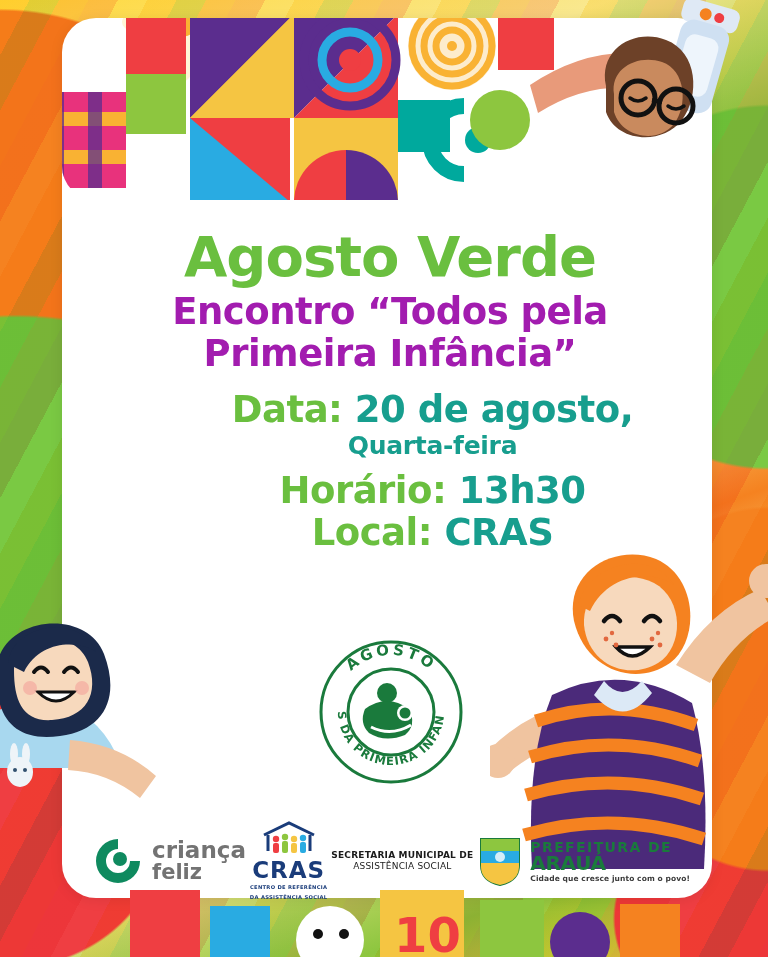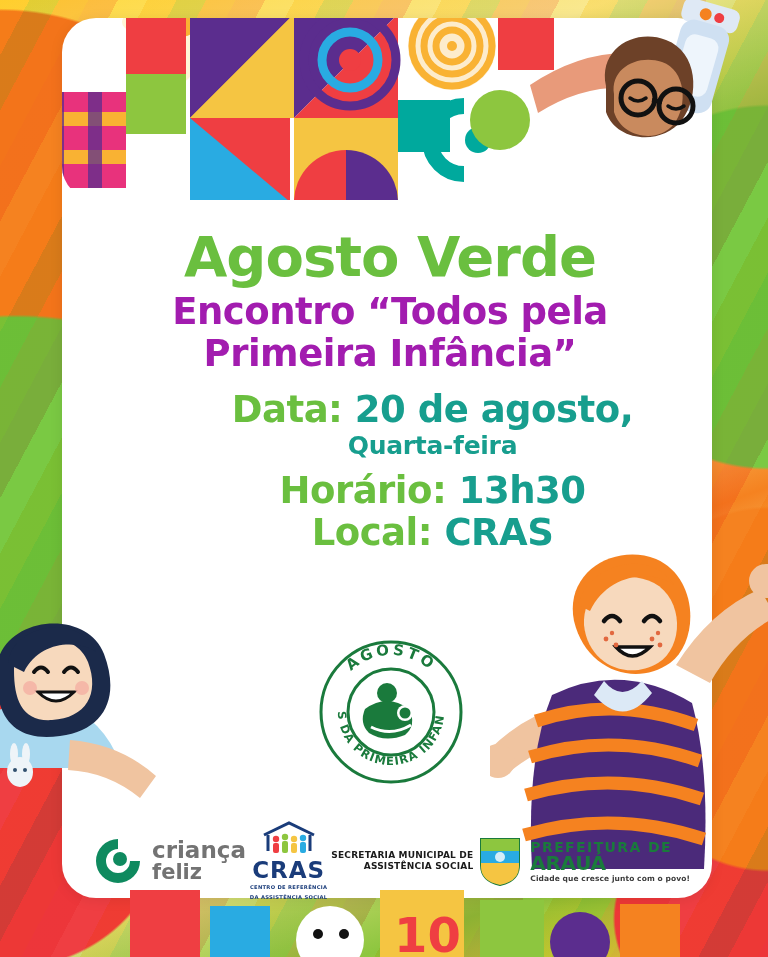--- a/index.html
+++ b/index.html
@@ -166,21 +166,21 @@
     font-size: 5.2px;
     color: #1a3c7a;
     letter-spacing: .3px;
     line-height: 1.35;
     margin-top: 2px;
     font-weight: 700;
   }
 
   .sec-block { text-align: center; line-height: 1.25; }
   .sec-l1 { font-size: 9px; font-weight: 700; color: #1b1b1b; letter-spacing: .2px; }
-  .sec-l2 { font-size: 9px; font-weight: 700; color: #1b1b1b; letter-spacing: .2px; text-align: right; }
+  .sec-l2 { font-size: 9px; font-weight: 400; color: #1b1b1b; letter-spacing: .2px; }
 
   .pref-block { line-height: 1; }
   .pref-l1 { font-size: 14px; font-weight: 700; color: #1a7a3c; letter-spacing: 1.4px; }
   .pref-l2 { font-size: 20px; font-weight: 700; color: #1a7a3c; letter-spacing: -0.3px; line-height: .95; }
   .pref-l3 { font-size: 7.5px; font-weight: 700; color: #3b3b3b; letter-spacing: .1px; margin-top: 2px; }
 
   
   .kid { position: absolute; }
   .kid-boy-top { left: 520px; top: -10px; width: 260px; height: 230px; }
   .kid-girl-left { left: -10px; top: 600px; width: 230px; height: 230px; }

